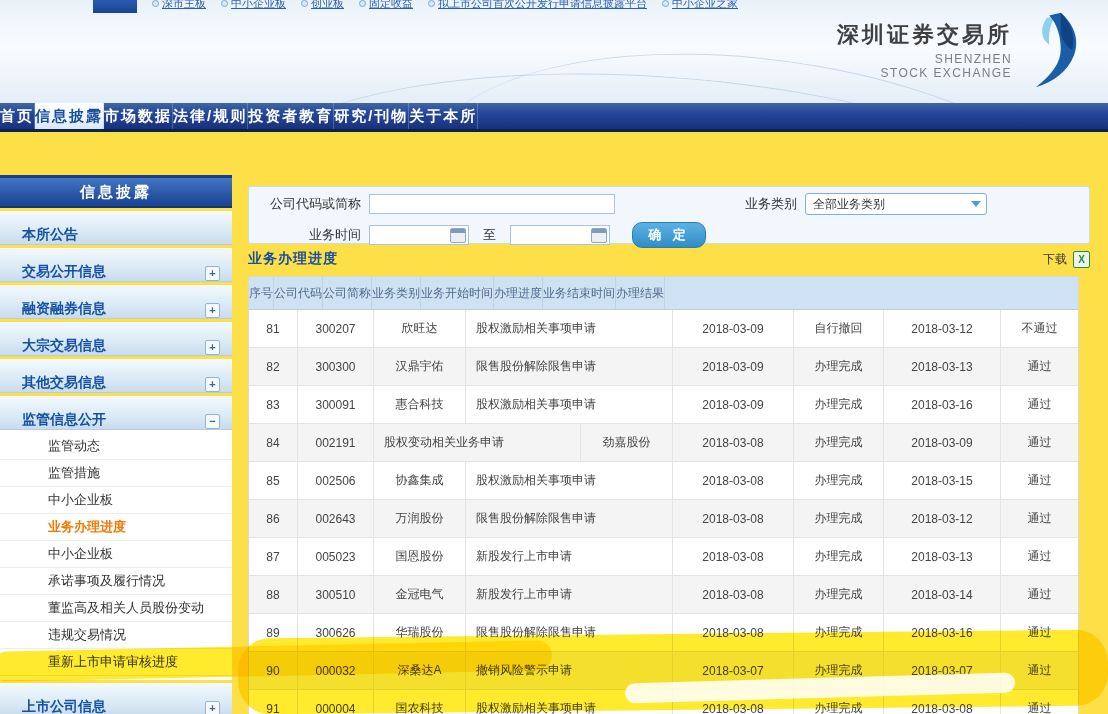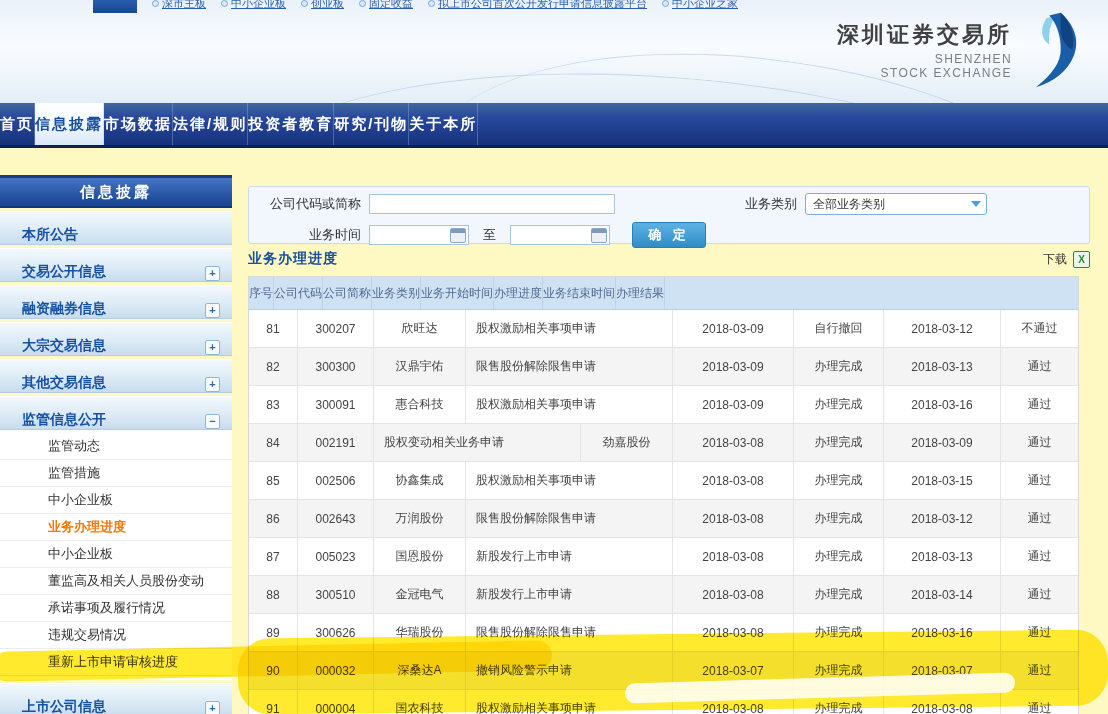--- a/index.html
+++ b/index.html
@@ -1,34 +1,34 @@
 <!DOCTYPE html>
 <html><head>
 <meta charset="utf-8">
 <style>
   html,body{margin:0;padding:0;background:#fff;}
-  .page{position:relative;width:1108px;height:714px;overflow:hidden;background:#fef9c3;
+  .page{position:relative;width:1108px;height:714px;overflow:hidden;background:#fde047;
         font-family:"Liberation Sans","DejaVu Sans",sans-serif;}
   
   .header-bg{position:absolute;top:0;left:0;right:0;height:103px;
     background:linear-gradient(180deg,#e9f1f9 0%,#f9fcfe 45%,#e4eef7 100%);overflow:hidden;}
   .curve1,.curve2{position:absolute;border-top:1px solid rgba(150,180,210,.45);width:700px;height:300px;border-radius:50%;}
   .curve1{left:420px;top:60px;transform:rotate(8deg);}
   .curve2{left:230px;top:78px;transform:rotate(5deg);width:900px;}
   .topstrip{position:absolute;top:0;left:0;right:0;height:13px;overflow:hidden;}
   .topstrip-inner{display:flex;align-items:center;gap:15px;padding-left:93px;height:26px;margin-top:-10px;}
   .top-btn{width:44px;height:18px;flex:none;background:linear-gradient(#2d62b8,#174189);border-radius:2px;margin-top:6px;}
   .top-link{font-size:11px;color:#2b5fae;white-space:nowrap;display:flex;align-items:center;gap:3px;text-decoration:underline;}
   .dot{width:5px;height:5px;border-radius:50%;border:1px solid #7aa7d7;background:#d9e9f8;flex:none;}
   .logo{position:absolute;top:12px;right:26px;display:flex;align-items:flex-start;gap:8px;}
   .logo-text{text-align:right;padding-top:8px;}
   .logo-cn{font-size:22px;color:#404043;letter-spacing:3px;font-weight:bold;}
   .logo-en{font-size:12px;color:#7b7e84;letter-spacing:1.4px;line-height:1.2;margin-top:2px;}
   
-  .nav{position:absolute;top:103px;left:0;right:0;height:45px;display:flex;box-sizing:border-box;
+  .nav{position:absolute;top:103px;left:0;right:0;height:29px;display:flex;box-sizing:border-box;
     background:linear-gradient(180deg,#42679f 0%,#27489d 35%,#17327c 100%);border-bottom:3px solid #0a2158;}
   .tab{display:flex;align-items:center;justify-content:center;color:#fff;font-weight:bold;font-size:15px;
     border-right:1px solid rgba(160,190,235,.35);box-sizing:border-box;letter-spacing:2px;cursor:pointer;}
   .tab.active{background:linear-gradient(180deg,#ffffff 0%,#eef5fc 60%,#d8e7f5 100%);color:#1a4fa0;}
   
   .sidebar{position:absolute;top:175px;left:0;width:232px;}
   .side-header{height:28px;background:linear-gradient(180deg,#4276c4 0%,#1c4696 90%);
     border-top:3px solid #1b3d85;border-bottom:2px solid #123672;display:flex;align-items:center;justify-content:center;
     color:#fff;font-weight:bold;font-size:15px;letter-spacing:3px;}
   .side-item{height:32px;margin-top:3px;background:linear-gradient(180deg,#f3f9fd 0%,#dcebf6 55%,#c8dcee 100%);
@@ -51,21 +51,21 @@
   .flabel2{margin-left:70px;flex:none;}
   .fselect{width:168px;height:20px;background:#fff;border:1px solid #7db0d8;border-radius:3px;display:flex;
     align-items:center;justify-content:space-between;padding:0 5px 0 7px;margin-left:8px;font-size:12px;color:#333;cursor:pointer;gap:16px;}
   .chev{width:0;height:0;border-left:5px solid transparent;border-right:5px solid transparent;border-top:6px solid #4a9fd8;}
   .fdate{width:100px;height:20px;border:1px solid #a8c4dc;background:#fff;display:flex;align-items:center;
     justify-content:flex-end;padding-right:2px;box-sizing:border-box;margin-left:8px;}
   .cal-icon{width:14px;height:13px;border:1px solid #8aa9c5;border-radius:2px;
     background:linear-gradient(180deg,#7e9cba 0 4px,#eaf0f6 4px);cursor:pointer;}
   .to-label{margin:0 6px 0 14px;}
   .fbtn{width:72px;height:24px;margin-left:22px;background:linear-gradient(180deg,#5db2e2,#2f8dc7);
-    color:#fff;font-weight:bold;border:1px solid #2a7fb5;border-radius:3px;display:flex;align-items:center;
+    color:#fff;font-weight:bold;border:1px solid #2a7fb5;border-radius:10px;display:flex;align-items:center;
     justify-content:center;font-size:13px;letter-spacing:4px;cursor:pointer;text-align:center;}
   .section-head{position:absolute;left:16px;top:80px;width:842px;display:flex;justify-content:space-between;align-items:center;}
   .sec-title{font-size:14px;font-weight:bold;color:#1a4fa0;letter-spacing:1px;}
   .dl{display:flex;align-items:center;gap:6px;font-size:12px;color:#333;cursor:pointer;}
   .xls{width:15px;height:15px;border:1px solid #2c8a3d;background:#eaf6ec;color:#2c8a3d;font-size:10px;font-weight:bold;
     display:flex;align-items:center;justify-content:center;border-radius:2px;}
   
   .dtable{position:absolute;left:16px;top:106px;width:829px;font-size:12px;color:#444;
     border:1px solid #d8d8d8;box-sizing:content-box;background:#fff;}
   .trow{display:flex;height:37px;border-bottom:1px solid #e4e4e4;background:#fff;}
@@ -222,25 +222,25 @@
 
   <div class="sub-item active">
     <span>业务办理进度</span>
   </div>
 
   <div class="sub-item">
     <span>中小企业板</span>
   </div>
 
   <div class="sub-item">
+    <span>承诺事项及履行情况</span>
+  </div>
+
+  <div class="sub-item">
     <span>董监高及相关人员股份变动</span>
-  </div>
-
-  <div class="sub-item">
-    <span>承诺事项及履行情况</span>
   </div>
 
   <div class="sub-item">
     <span>违规交易情况</span>
   </div>
 
   <div class="sub-item">
     <span>重新上市申请审核进度</span>
   </div>
 </div>

